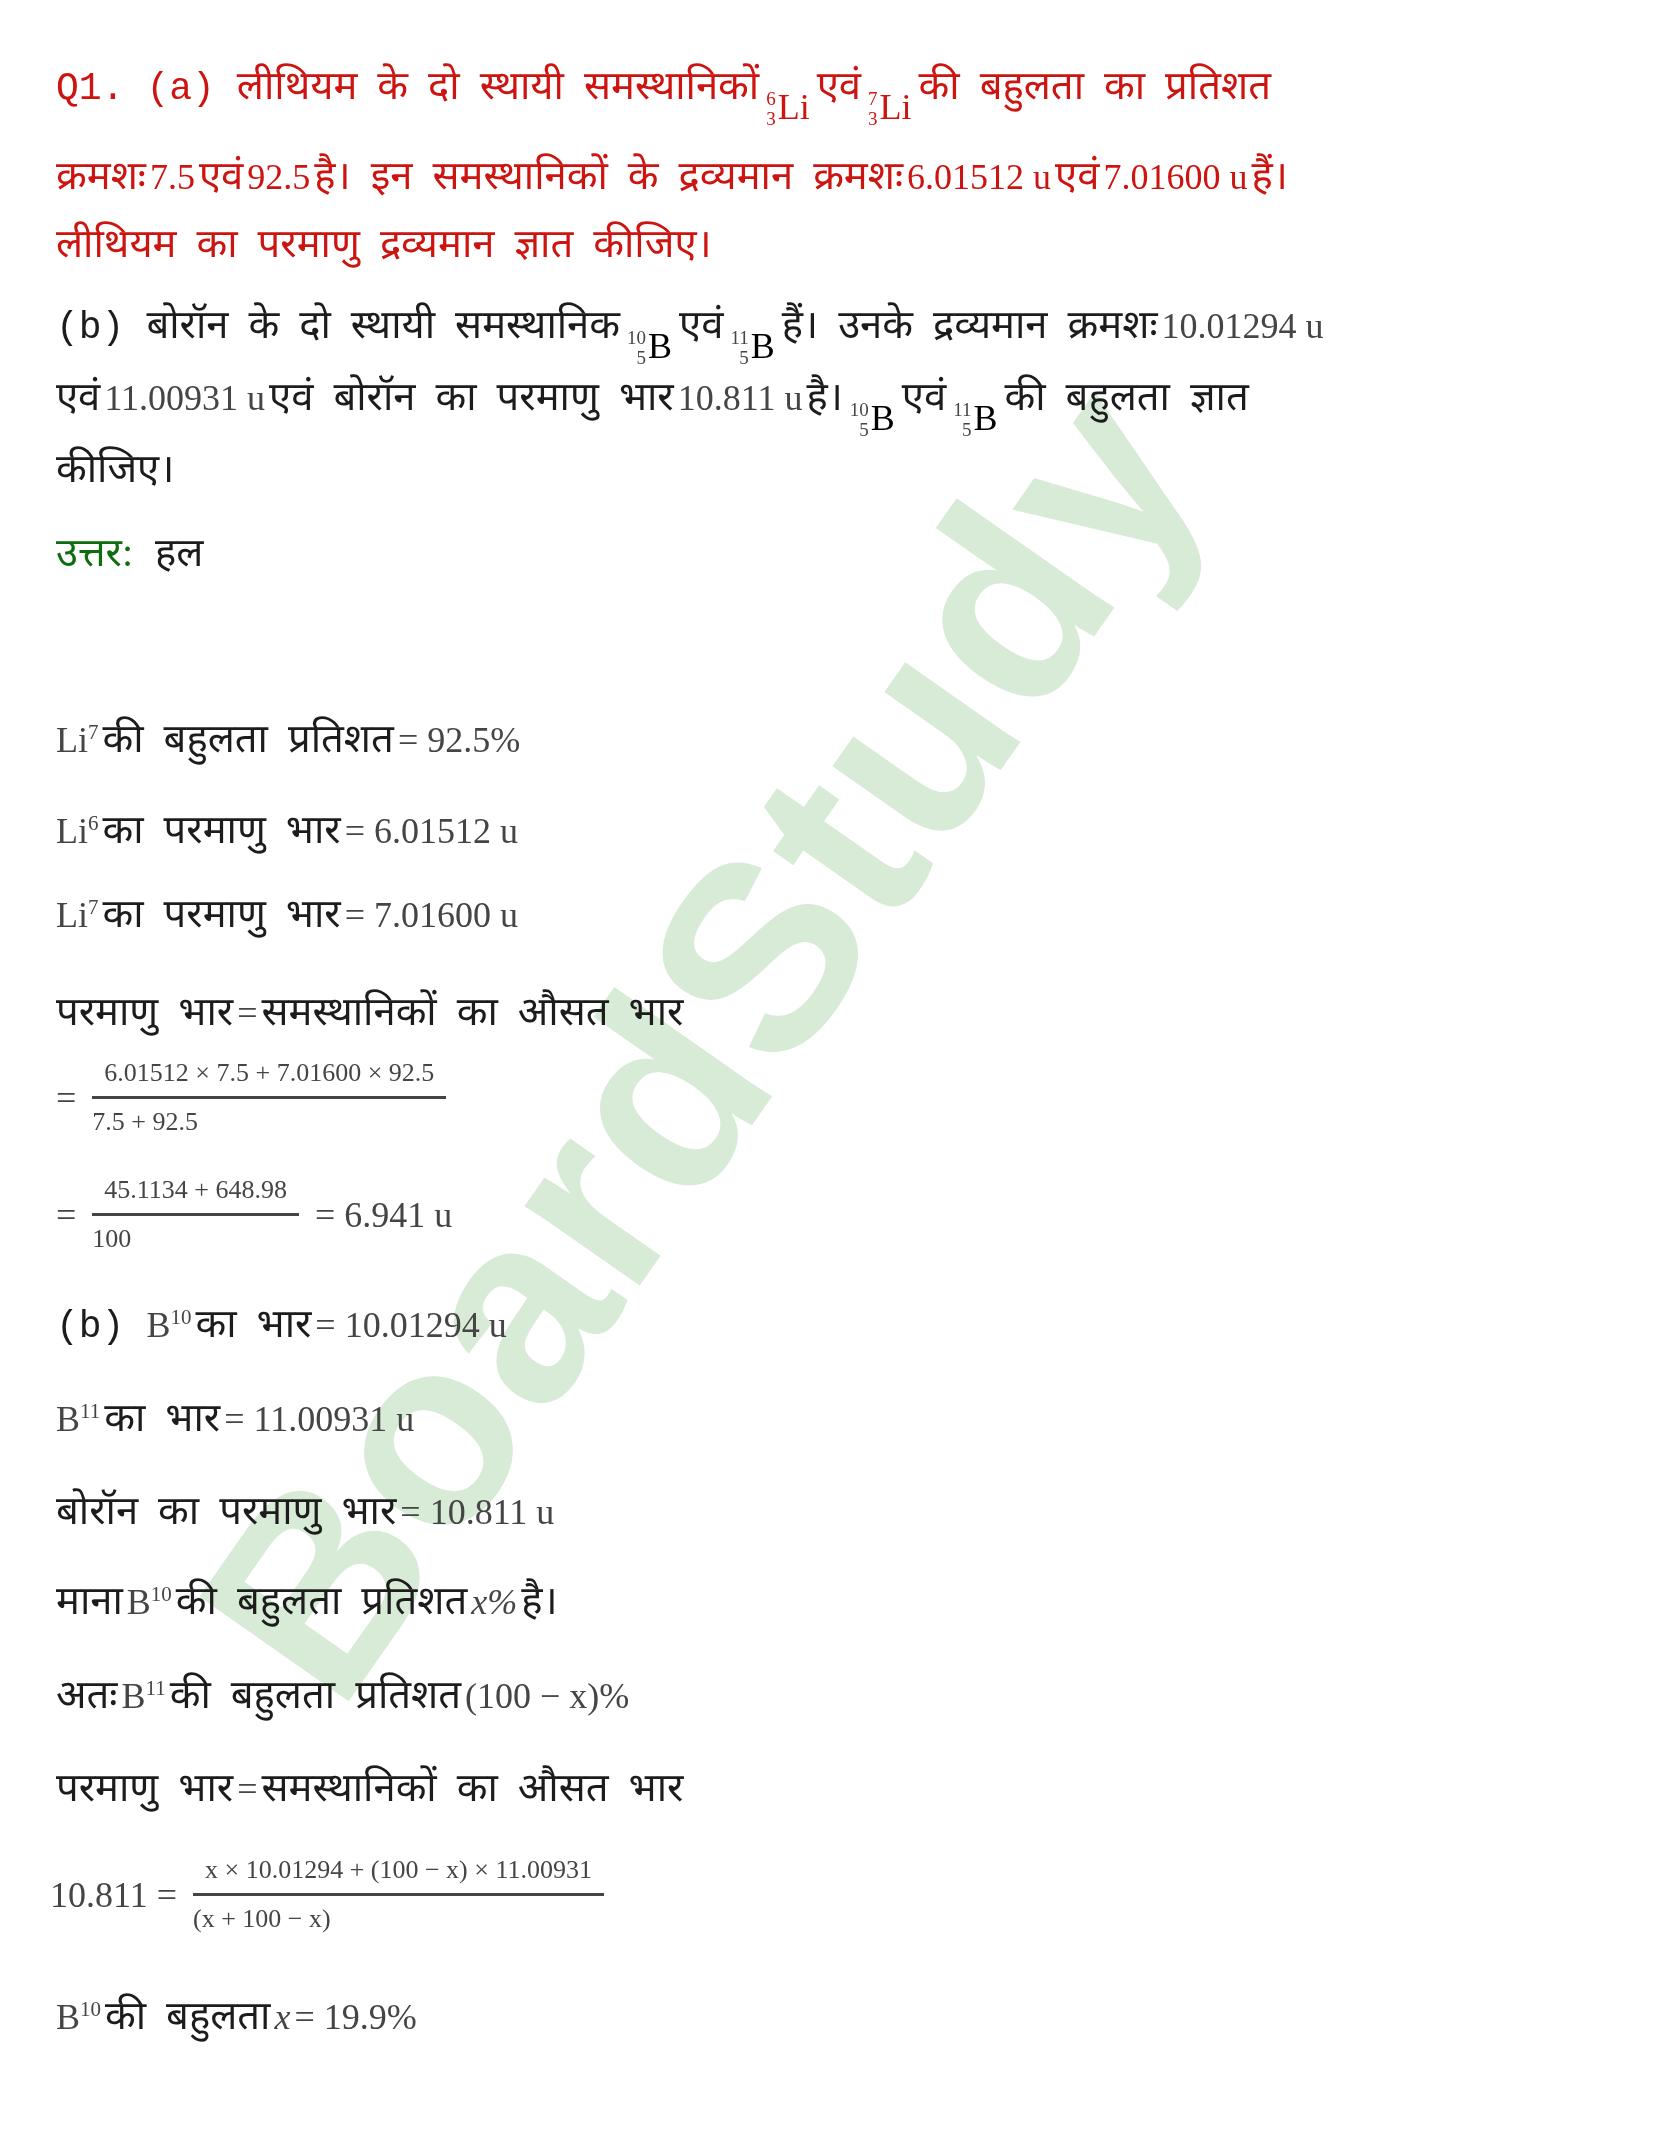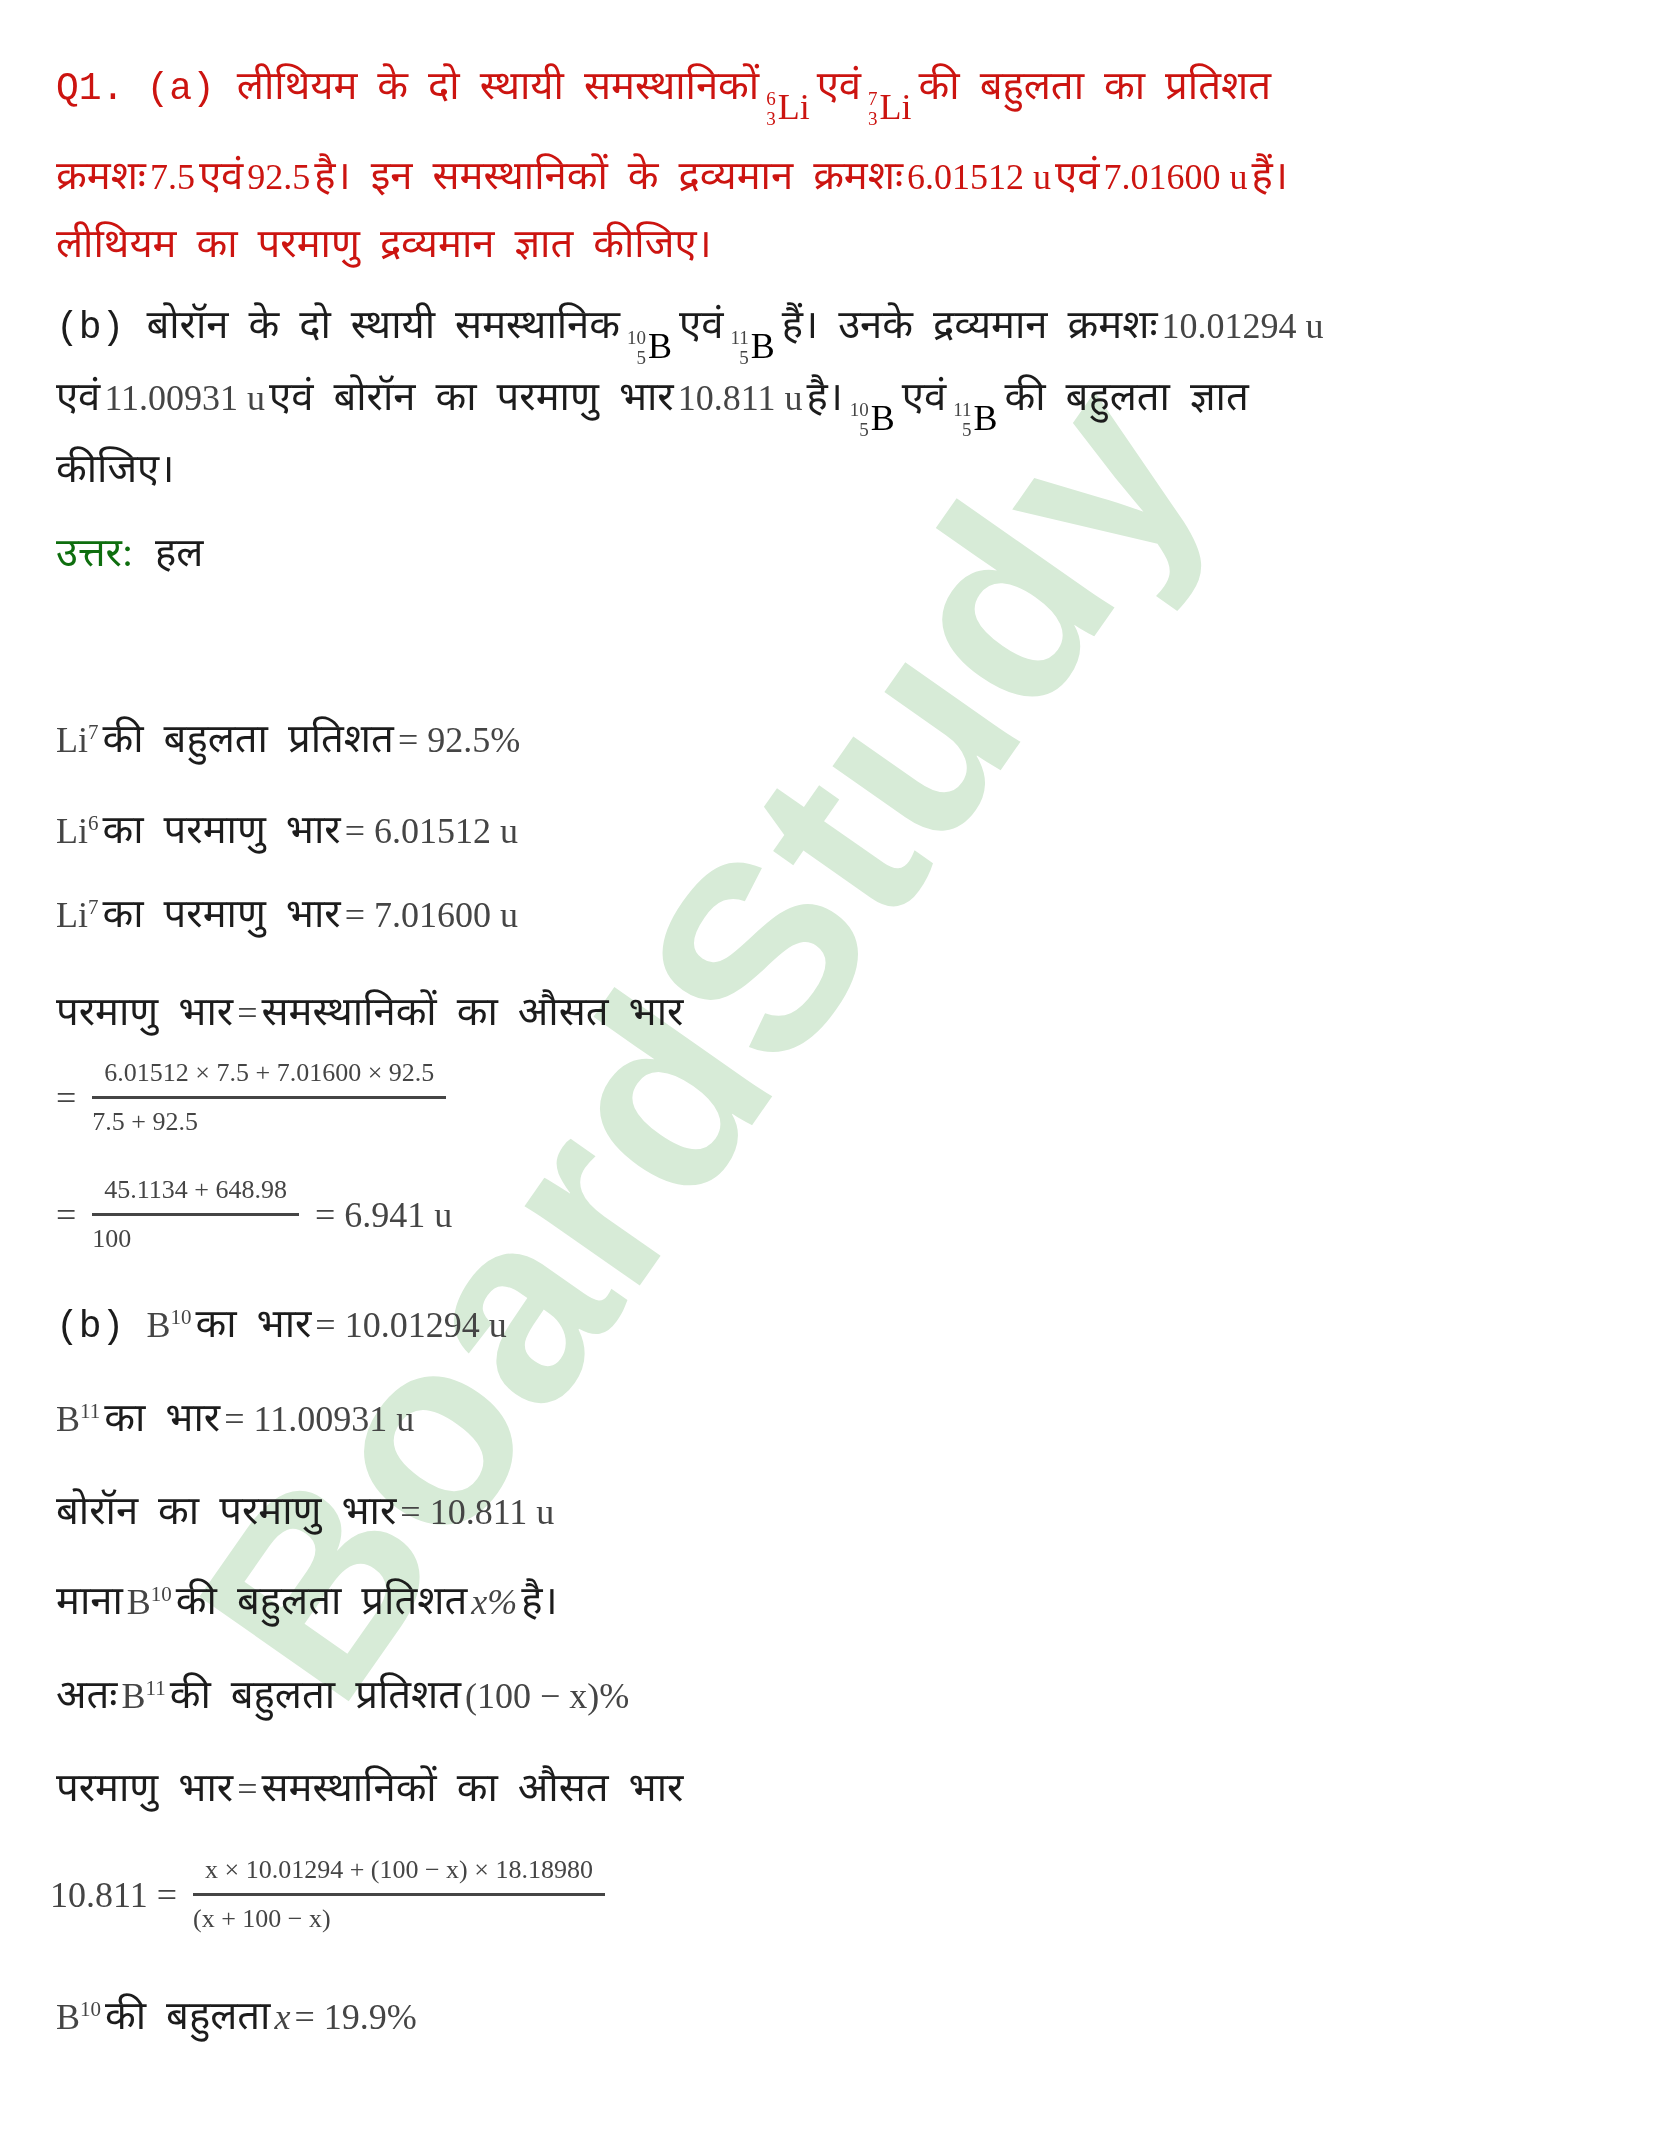--- a/index.html
+++ b/index.html
@@ -266,21 +266,21 @@
 
   <div class="line" style="top:1758px">
     <span class="dev">परमाणु भार</span>
     <span class="math">=</span>
     <span class="dev">समस्थानिकों का औसत भार</span>
   </div>
 
   <div class="line fline" style="top:1855px;left:50px">
     <span class="math">10.811 =</span>
     <span class="frac">
-      <span class="num">x × 10.01294 + (100 − x) × 18.18980</span>
+      <span class="num">x × 10.01294 + (100 − x) × 11.00931</span>
       <span class="den">(x + 100 − x)</span>
     </span>
   </div>
 
   <div class="line" style="top:1986px">
     <span class="math"><span>B</span><sup class="msup">10</sup></span>
     <span class="dev">की बहुलता</span>
     <span class="math it">x</span>
     <span class="math">= 19.9%</span>
   </div>

